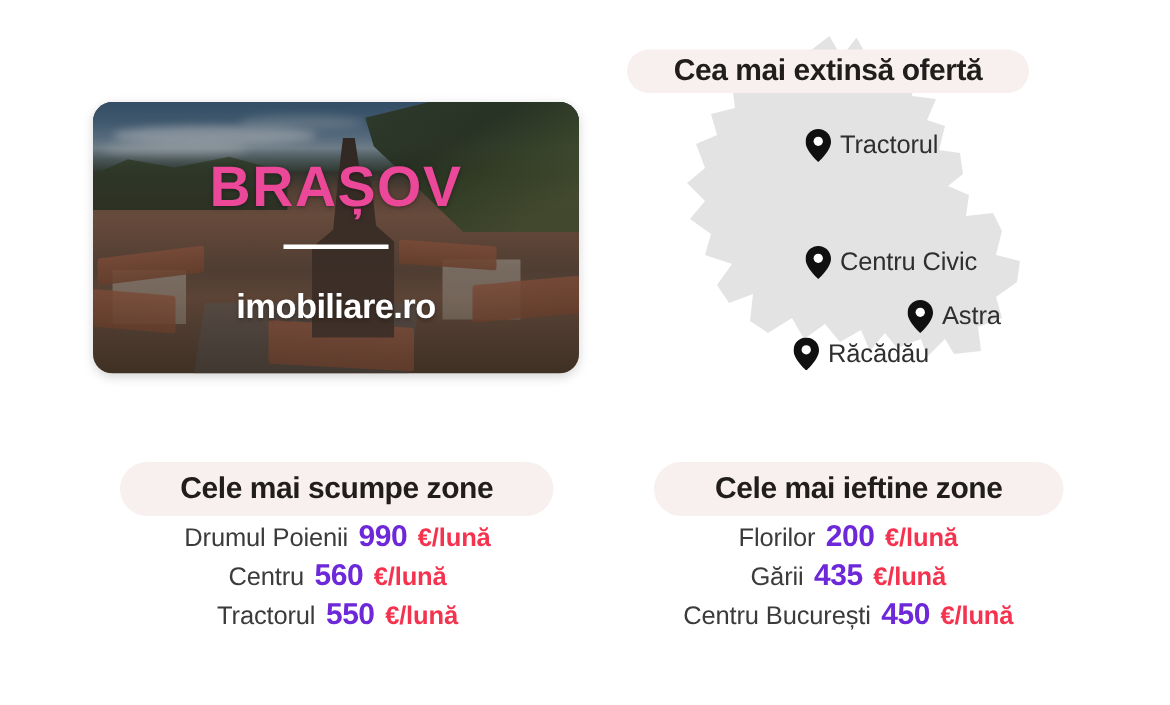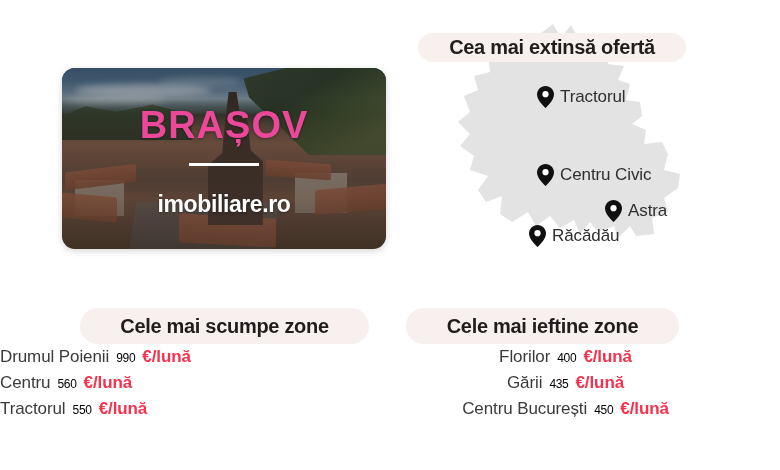--- a/index.html
+++ b/index.html
@@ -180,46 +180,46 @@
     align-items: center;
     justify-content: center;
     color: #201d1c;
     font-size: 20px;
     font-weight: bold;
     letter-spacing: -0.3px;
     white-space: nowrap;
   }
   #pill-offer   { left: 418px; top: 33px;  width: 268px; height: 29px; }
   #pill-expens  { left: 80px;  top: 308px; width: 289px; height: 36px; }
-  #pill-cheap   { left: 406px; top: 308px; width: 273px; height: 36px; }
+  #pill-cheap   { left: 436px; top: 308px; width: 273px; height: 36px; }
 
   
   .price-list {
     position: absolute;
     display: flex;
     flex-direction: column;
   }
-  #list-expensive { left: 0; top: 347px; width: 450px; align-items: flex-start; }
+  #list-expensive { left: 0; top: 347px; width: 450px; align-items: center; }
   #list-cheap     { left: 358px; top: 347px; width: 415px; align-items: center; }
   .price-row {
     display: flex;
     align-items: baseline;
     gap: 7px;
     height: 26px;
     white-space: nowrap;
   }
   .zone-name {
     font-size: 17px;
     color: #3b3b3b;
     letter-spacing: -0.1px;
   }
   .zone-price {
-    font-size: 12px;
-    font-weight: normal;
-    color: #000000;
+    font-size: 20px;
+    font-weight: bold;
+    color: #6d28d9;
     letter-spacing: -0.3px;
   }
   .zone-unit {
     font-size: 17px;
     font-weight: bold;
     color: #f5334f;
     letter-spacing: -0.1px;
   }
 </style>
 </head>
@@ -308,21 +308,21 @@
     <div class="price-row">
       <span class="zone-name">Tractorul</span>
       <span class="zone-price">550</span>
       <span class="zone-unit">€/lună</span>
     </div>
   </div>
 
   <div class="price-list" id="list-cheap">
     <div class="price-row">
       <span class="zone-name">Florilor</span>
-      <span class="zone-price">400</span>
+      <span class="zone-price">200</span>
       <span class="zone-unit">€/lună</span>
     </div>
     <div class="price-row">
       <span class="zone-name">Gării</span>
       <span class="zone-price">435</span>
       <span class="zone-unit">€/lună</span>
     </div>
     <div class="price-row">
       <span class="zone-name">Centru București</span>
       <span class="zone-price">450</span>

